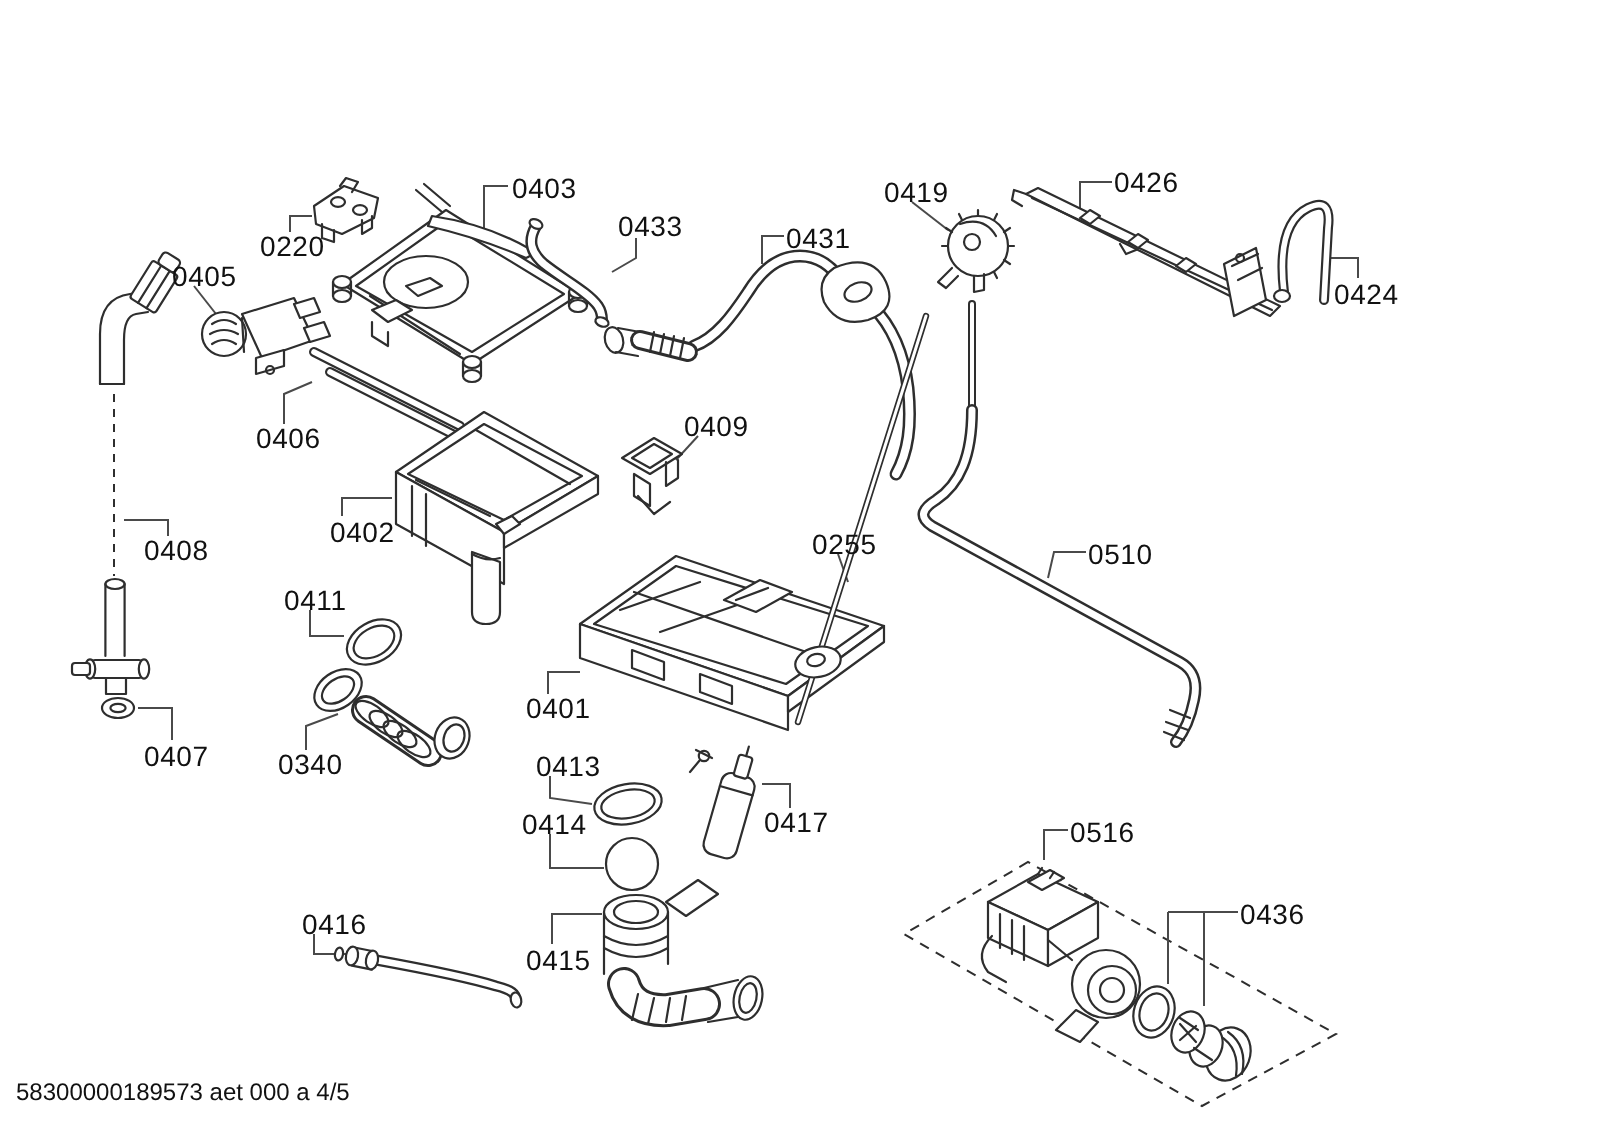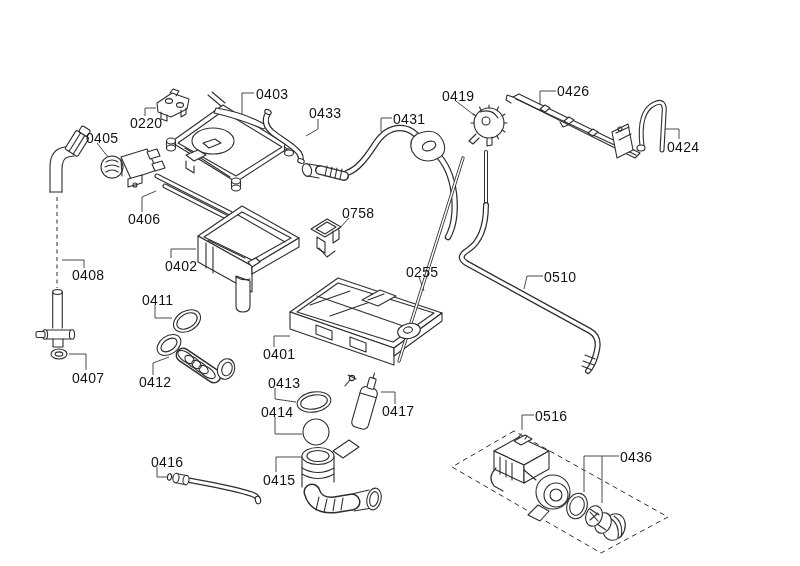--- a/index.html
+++ b/index.html
@@ -304,31 +304,32 @@
 </svg>
 
   <div class="lbl" style="left:263px;top:347px">0401</div>
   <div class="lbl" style="left:165px;top:259px">0402</div>
   <div class="lbl" style="left:256px;top:87px">0403</div>
   <div class="lbl" style="left:130px;top:116px">0220</div>
   <div class="lbl" style="left:86px;top:131px">0405</div>
   <div class="lbl" style="left:128px;top:212px">0406</div>
   <div class="lbl" style="left:72px;top:371px">0407</div>
   <div class="lbl" style="left:72px;top:268px">0408</div>
-  <div class="lbl" style="left:342px;top:206px">0758</div>
+  <div class="lbl" style="left:342px;top:206px">0409</div>
   <div class="lbl" style="left:142px;top:293px">0411</div>
-  <div class="lbl" style="left:139px;top:375px">0412</div>
+  <div class="lbl" style="left:139px;top:375px">0340</div>
   <div class="lbl" style="left:268px;top:376px">0413</div>
   <div class="lbl" style="left:261px;top:405px">0414</div>
   <div class="lbl" style="left:263px;top:473px">0415</div>
   <div class="lbl" style="left:151px;top:455px">0416</div>
   <div class="lbl" style="left:382px;top:404px">0417</div>
   <div class="lbl" style="left:406px;top:265px">0255</div>
   <div class="lbl" style="left:442px;top:89px">0419</div>
   <div class="lbl" style="left:667px;top:140px">0424</div>
   <div class="lbl" style="left:557px;top:84px">0426</div>
   <div class="lbl" style="left:544px;top:270px">0510</div>
   <div class="lbl" style="left:393px;top:112px">0431</div>
   <div class="lbl" style="left:309px;top:106px">0433</div>
   <div class="lbl" style="left:535px;top:409px">0516</div>
   <div class="lbl" style="left:620px;top:450px">0436</div>
 
+  <div class="footer">58300000189573 aet 000 a 4/5</div>
 </div>
 
 </body></html>

